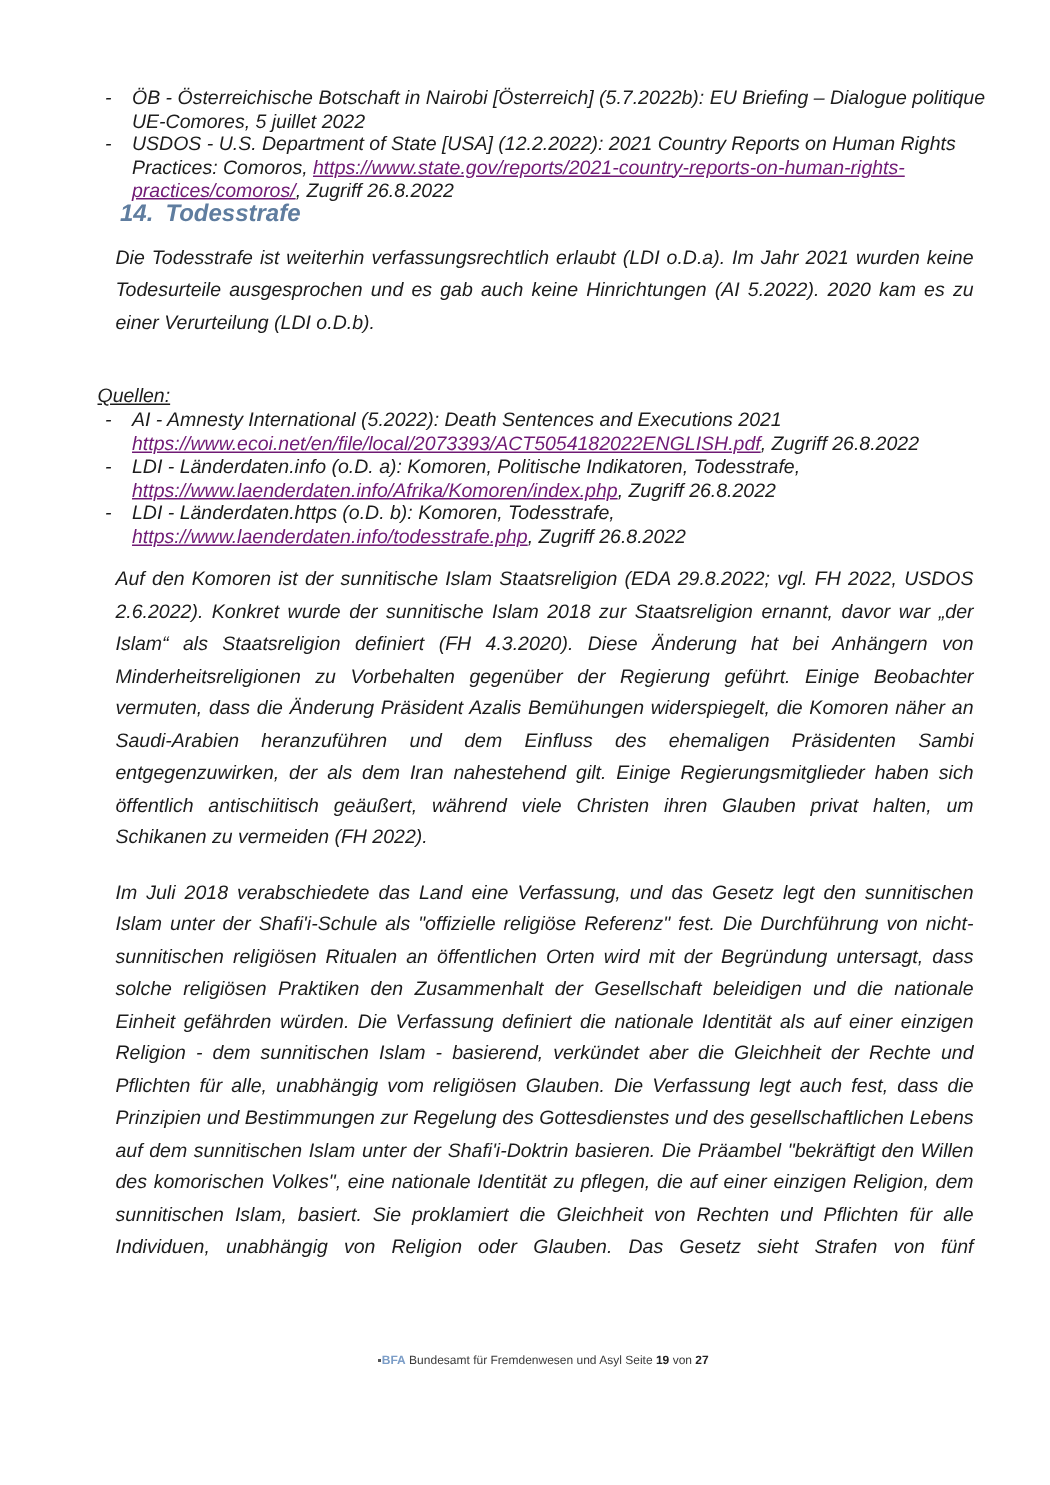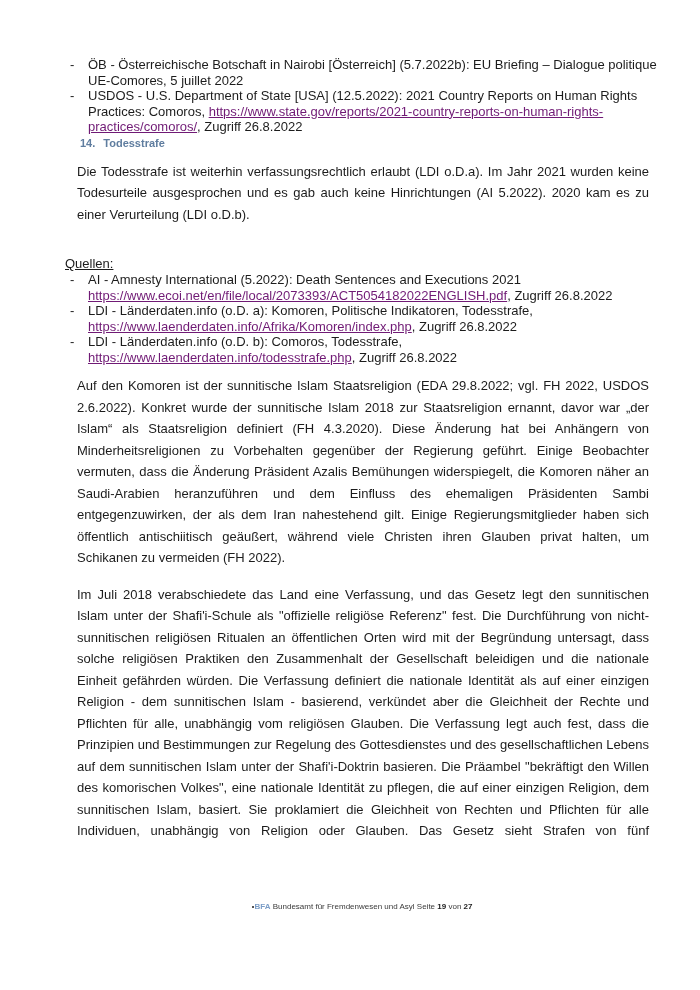--- a/index.html
+++ b/index.html
@@ -7,31 +7,31 @@
     position:relative;
     width:700px;height:990px;
     margin:0 auto;
     background:#ffffff;
     font-family:"Liberation Sans","DejaVu Sans",sans-serif;
     font-size:13px;
     color:#1c1c1c;
     overflow:hidden;
     box-sizing:border-box;
   }
-  .content{padding:57px 39px 0 65px;}
+  .content{padding:57px 39px 0 65px;font-style:italic;}
 
   
   ul.src-list{list-style:none;margin:0;padding:0 0 0 5px;line-height:15.5px;}
   ul.src-list li{padding-left:18px;text-indent:-18px;margin:0;}
   .dash{display:inline-block;width:18px;text-indent:0;}
 
   a.doc-link{color:#701a75;text-decoration:underline;cursor:pointer;word-break:break-word;}
 
   h2.sec-heading{
-    font-size:11px;font-weight:bold;color:#5f7d9f;
+    font-size:16px;font-weight:bold;color:#5f7d9f;
     margin:0 0 0 15px;line-height:16px;
   }
   h2.sec-heading .sec-num{margin-right:8px;}
   .mt-h14{margin-top:26px;}
   .mt-h15{margin-top:21px;}
 
   p.body-par{
     margin:12px;text-align:justify;line-height:21.5px;
   }
   p.par-14{margin-top:10px;}
@@ -50,33 +50,33 @@
   .footer b{font-weight:bold;color:#222;}
 </style>
 </head>
 <body>
 
 <div class="page">
   <div class="content">
 
     <ul class="src-list">
       <li><span class="dash">-</span><span>ÖB - Österreichische Botschaft in Nairobi [Österreich] (5.7.2022b): EU Briefing – Dialogue politique UE-Comores, 5 juillet 2022</span><a class="doc-link"></a><span></span></li>
-      <li><span class="dash">-</span><span>USDOS - U.S. Department of State [USA] (12.5.2022): 2021 Country Reports on Human Rights Practices: Comoros, </span><a class="doc-link">https://www.state.gov/reports/2021-country-reports-on-human-rights-practices/comoros/</a><span>, Zugriff 26.8.2022</span></li>
+      <li><span class="dash">-</span><span>USDOS - U.S. Department of State [USA] (12.2.2022): 2021 Country Reports on Human Rights Practices: Comoros, </span><a class="doc-link">https://www.state.gov/reports/2021-country-reports-on-human-rights-practices/comoros/</a><span>, Zugriff 26.8.2022</span></li>
     </ul>
 
     <h2 class="sec-heading mt-h14"><span class="sec-num">14.</span><span>Todesstrafe</span></h2>
 
     <p class="body-par par-14">Die Todesstrafe ist weiterhin verfassungsrechtlich erlaubt (LDI o.D.a). Im Jahr 2021  wurden keine Todesurteile ausgesprochen und es gab auch keine Hinrichtungen (AI 5.2022). 2020 kam es zu einer Verurteilung (LDI o.D.b).</p>
 
     <div class="quellen">Quellen:</div>
 
     <ul class="src-list list-14">
       <li><span class="dash">-</span><span>AI - Amnesty International (5.2022): Death Sentences and Executions 2021 </span><a class="doc-link">https://www.ecoi.net/en/file/local/2073393/ACT5054182022ENGLISH.pdf</a><span>, Zugriff 26.8.2022</span></li>
       <li><span class="dash">-</span><span>LDI - Länderdaten.info (o.D. a): Komoren, Politische Indikatoren, Todesstrafe, </span><a class="doc-link">https://www.laenderdaten.info/Afrika/Komoren/index.php</a><span>, Zugriff 26.8.2022</span></li>
-      <li><span class="dash">-</span><span>LDI - Länderdaten.info (o.D. b): Comoros, Todesstrafe, </span><a class="doc-link">https://www.laenderdaten.info/todesstrafe.php</a><span>, Zugriff 26.8.2022</span></li>
+      <li><span class="dash">-</span><span>LDI - Länderdaten.https (o.D. b): Komoren, Todesstrafe, </span><a class="doc-link">https://www.laenderdaten.info/todesstrafe.php</a><span>, Zugriff 26.8.2022</span></li>
     </ul>
 
 
     <p class="body-par par-15a">Auf den Komoren ist der sunnitische Islam Staatsreligion (EDA 29.8.2022; vgl. FH 2022, USDOS 2.6.2022). Konkret wurde der sunnitische Islam 2018 zur Staatsreligion ernannt, davor war „der Islam“ als Staatsreligion definiert (FH 4.3.2020). Diese Änderung hat bei Anhängern von Minderheitsreligionen zu Vorbehalten gegenüber der Regierung geführt. Einige Beobachter vermuten, dass die Änderung Präsident Azalis Bemühungen widerspiegelt, die Komoren näher an Saudi-Arabien heranzuführen und dem Einfluss des ehemaligen Präsidenten Sambi entgegenzuwirken, der als dem Iran nahestehend gilt. Einige Regierungsmitglieder haben sich öffentlich antischiitisch geäußert, während viele Christen ihren Glauben privat halten, um Schikanen zu vermeiden (FH 2022).</p>
 
     <p class="body-par par-15b">Im Juli 2018 verabschiedete das Land eine Verfassung, und das Gesetz legt den sunnitischen Islam unter der Shafi'i-Schule als "offizielle religiöse Referenz" fest. Die Durchführung von nicht-sunnitischen religiösen Ritualen an öffentlichen Orten wird mit der Begründung untersagt, dass solche religiösen Praktiken den Zusammenhalt der Gesellschaft beleidigen und die nationale Einheit gefährden würden. Die Verfassung definiert die nationale Identität als auf einer einzigen Religion - dem sunnitischen Islam - basierend, verkündet aber die Gleichheit der Rechte und Pflichten für alle, unabhängig vom religiösen Glauben. Die Verfassung legt auch fest, dass die Prinzipien und Bestimmungen zur Regelung des Gottesdienstes und des gesellschaftlichen Lebens auf dem sunnitischen Islam unter der Shafi'i-Doktrin basieren. Die Präambel "bekräftigt den Willen des komorischen Volkes", eine nationale Identität zu pflegen, die auf einer einzigen Religion, dem sunnitischen Islam, basiert. Sie proklamiert die Gleichheit von Rechten und Pflichten für alle Individuen, unabhängig von Religion oder Glauben. Das Gesetz  sieht Strafen von fünf</p>
 
   </div>
 
   <div class="footer">

